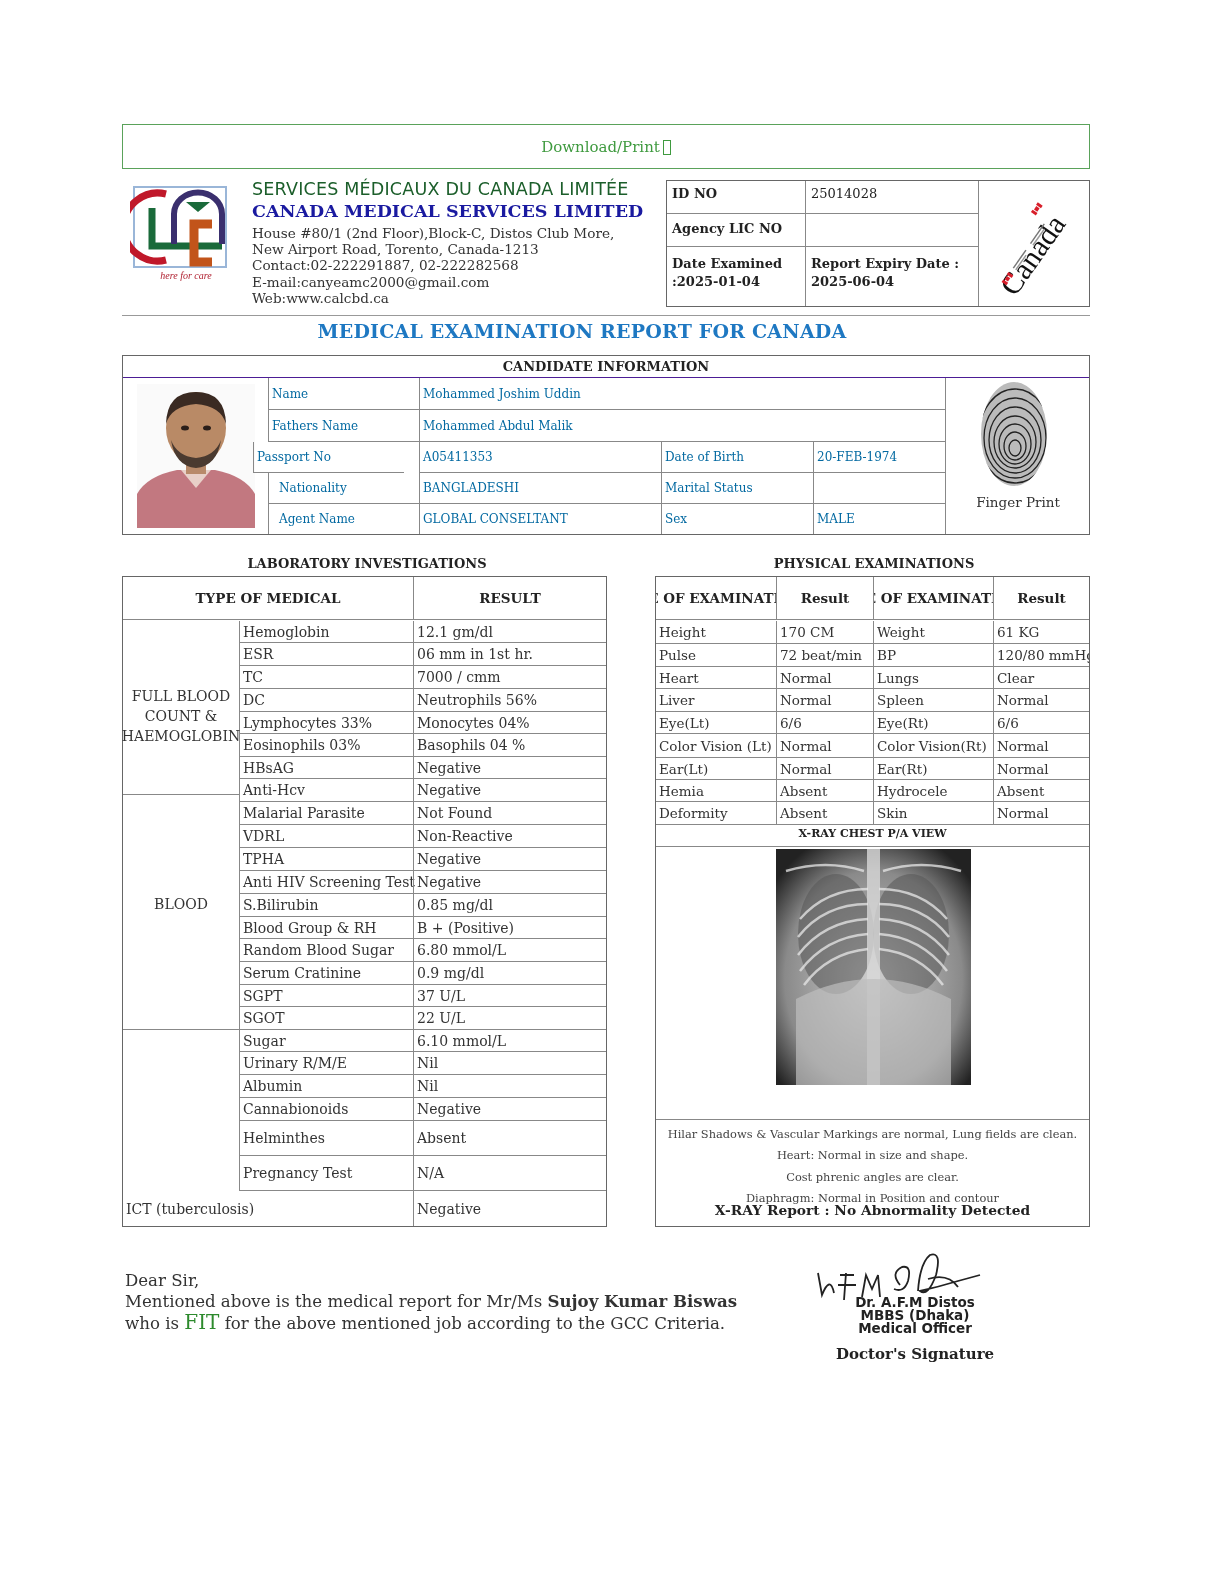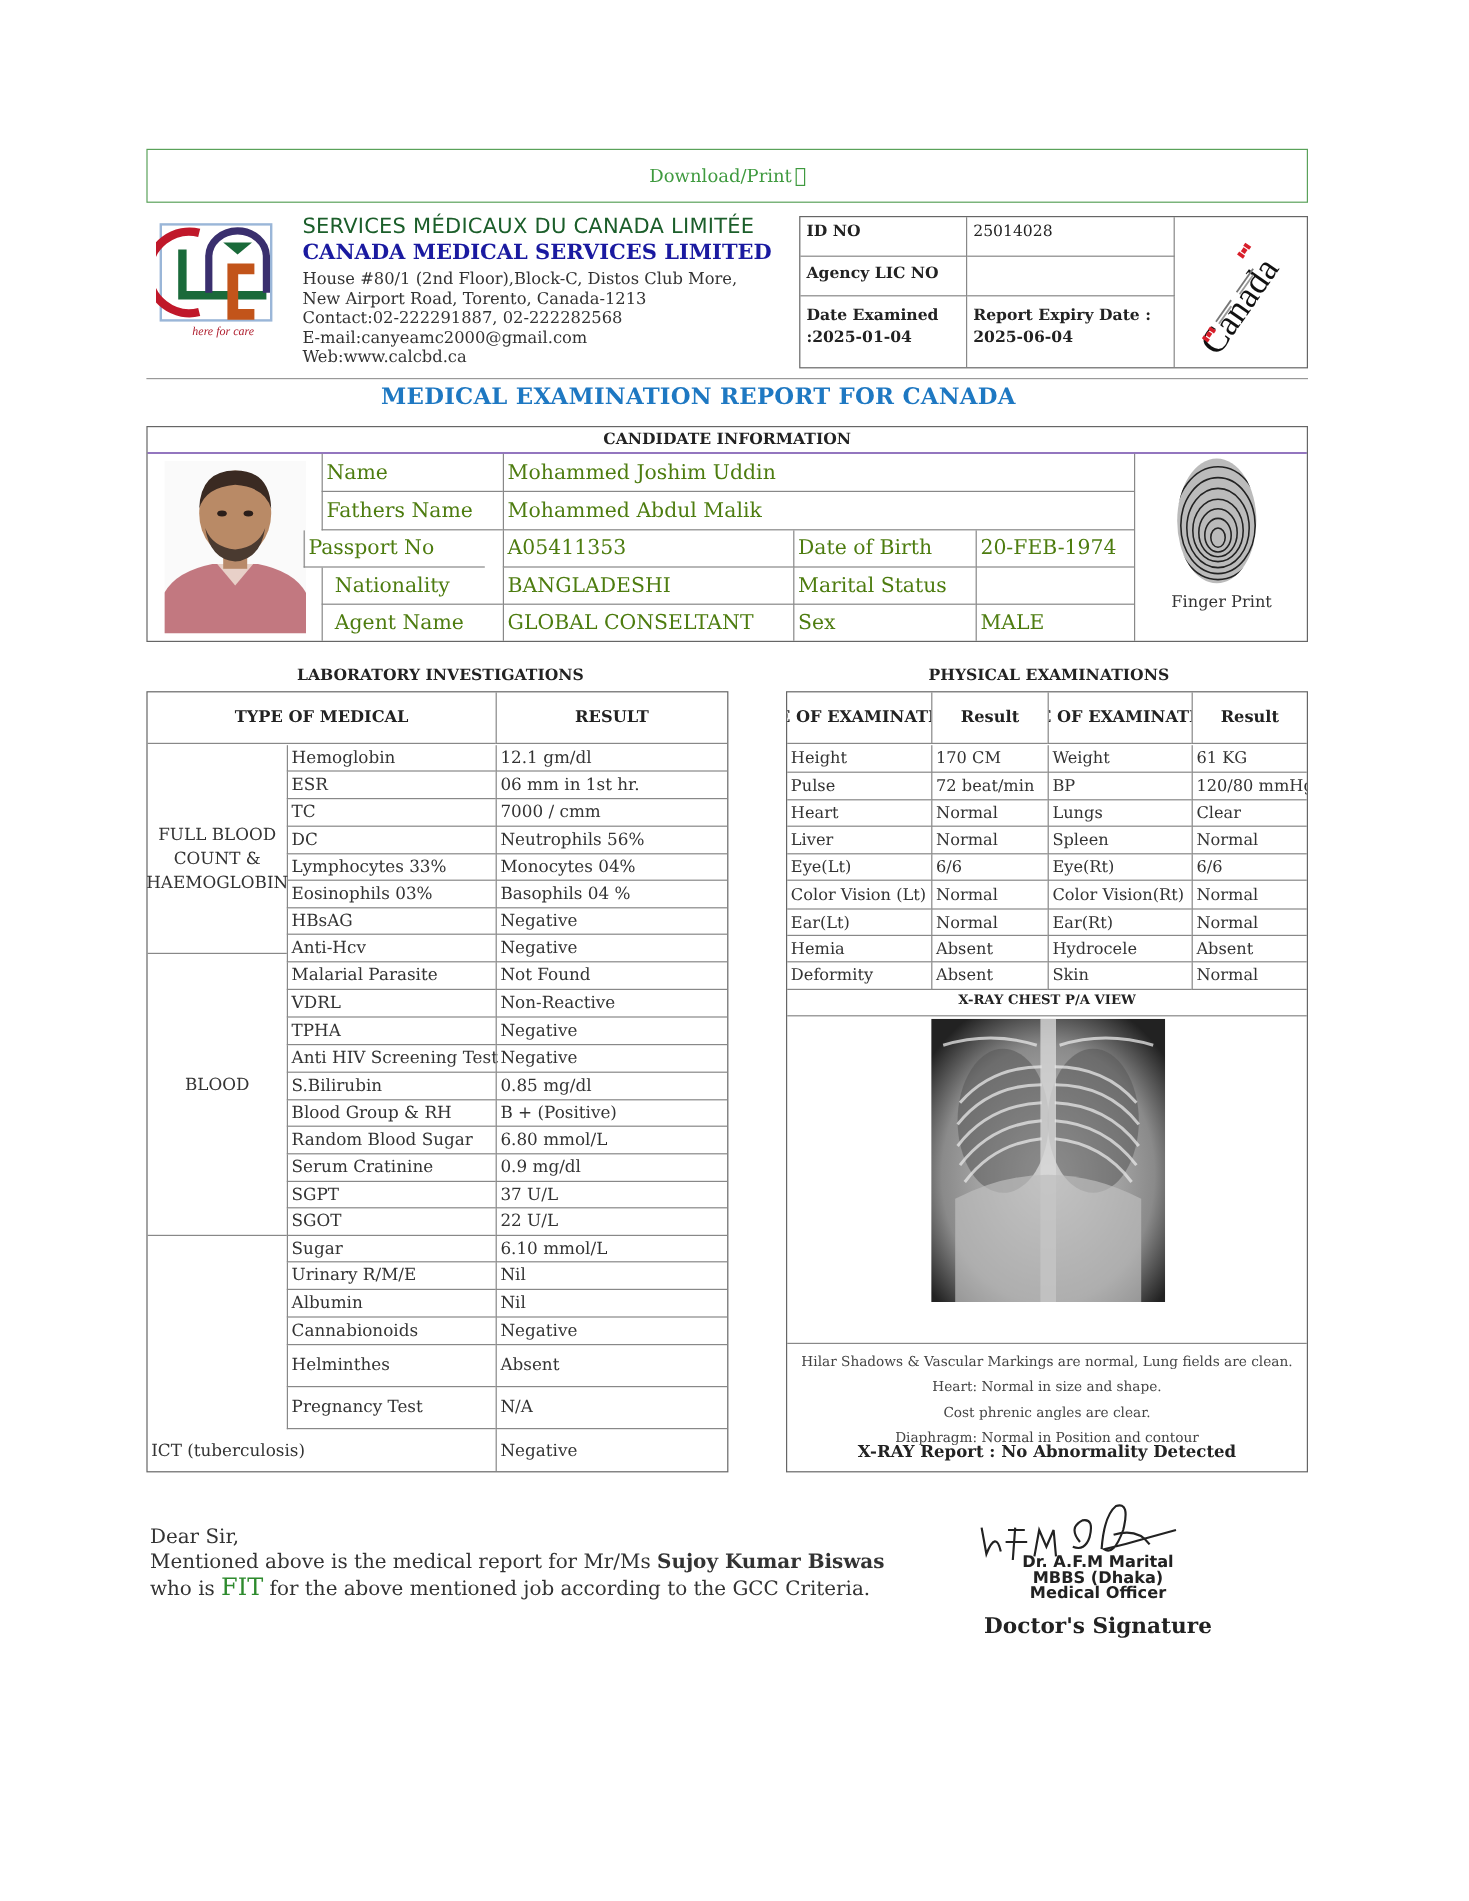--- a/index.html
+++ b/index.html
@@ -22,21 +22,21 @@
   .id-table .c { position: absolute; border-right: 1px solid #888; border-bottom: 1px solid #888; font-size: 13px; color: #222; padding: 4px 5px; line-height: 18px; }
   .id-table .b { font-weight: bold; }
   .canada-mark { left: 984px; top: 186px; width: 100px; height: 115px; }
 
   .hr { left: 122px; top: 315px; width: 968px; height: 1px; background: #999; }
   .report-title { left: 122px; top: 320px; width: 920px; text-align: center; font-family: "DejaVu Serif", serif; font-weight: bold; font-size: 19px; color: #1e78c2; letter-spacing: 0.2px; }
 
   
   .cand { left: 122px; top: 355px; width: 968px; height: 180px; border: 1px solid #666; }
   .cand-head { left: 0; top: 0; width: 966px; height: 22px; border-bottom: 1px solid #4c1d95; text-align: center; font-weight: bold; font-size: 13px; line-height: 21px; color: #222; }
-  .cell { position: absolute; border-bottom: 1px solid #888; border-left: 1px solid #888; font-size: 17px; color: #4d7c0f; padding-left: 3px; display: flex; align-items: center; white-space: nowrap; }
+  .cell { position: absolute; border-bottom: 1px solid #888; border-left: 1px solid #888; font-size: 12px; color: #0369a1; padding-left: 3px; display: flex; align-items: center; white-space: nowrap; }
   .photo { left: 14px; top: 28px; width: 118px; height: 144px; }
   .fprint { left: 856px; top: 24px; width: 70px; height: 108px; }
   .fprint-label { left: 822px; top: 138px; width: 146px; text-align: center; font-size: 13.5px; color: #333; }
 
   
   .cap { font-weight: bold; font-size: 13px; color: #222; text-align: center; white-space: nowrap; }
 
   
   .lab { left: 122px; top: 576px; width: 485px; height: 651px; border: 1px solid #666; }
   .lab .t { position: absolute; border-bottom: 1px solid #888; border-left: 1px solid #888; font-size: 14px; color: #333; padding-left: 3px; white-space: nowrap; display: flex; align-items: center; }
@@ -52,21 +52,21 @@
   .xray-notes { position: absolute; left: 0; top: 542px; width: 433px; border-top: 1px solid #888; padding-top: 4px; text-align: center; font-size: 11.4px; color: #444; line-height: 21.3px; }
   .xray-report { position: absolute; left: 0; top: 625px; width: 433px; text-align: center; font-weight: bold; font-size: 13.8px; color: #222; }
 
   
   .letter { left: 125px; top: 1270px; font-family: "DejaVu Serif", serif; font-size: 16.6px; color: #333; line-height: 21px; white-space: nowrap; }
   .letter .bold { font-weight: bold; }
   .letter .fit { color: #2d8a2d; font-size: 20px; }
 
   .sig { left: 808px; top: 1245px; width: 200px; height: 100px; }
   .sig-name { left: 830px; top: 1296px; width: 170px; text-align: center; font-family: "DejaVu Sans", sans-serif; font-weight: bold; font-size: 13.5px; color: #222; line-height: 13px; }
-  .sig-label { left: 820px; top: 1345px; width: 190px; text-align: center; font-weight: bold; font-size: 18px; color: #222; }
+  .sig-label { left: 820px; top: 1345px; width: 190px; text-align: center; font-weight: bold; font-size: 15px; color: #222; }
 </style>
 </head>
 <body>
 
 <div class="abs dl-bar">
   <a class="dl-link"><span>Download/Print</span><span class="dl-icon"></span></a>
 </div>
 
 <svg class="abs logo" viewBox="0 0 110 98">
   <rect x="4" y="3" width="92" height="80" fill="none" stroke="#9ab6d8" stroke-width="2"></rect>
@@ -333,17 +333,17 @@
   <g fill="none" stroke="#222" stroke-width="1.8">
     <path d="M10 28 L14 50 Q22 30 26 48"></path>
     <path d="M30 40 L48 40 M38 28 L36 55 M32 30 L46 30"></path>
     <path d="M54 52 L58 30 L64 44 L70 30 L72 52"></path>
     <path d="M92 40 Q82 28 94 22 Q104 20 100 36 Q96 48 86 44"></path>
     <path d="M110 46 Q112 18 122 10 Q134 6 128 30 Q120 52 112 46 Q130 42 150 36 L172 30"></path>
     <path d="M120 34 Q140 28 150 42"></path>
   </g>
 </svg>
 <div class="abs sig-name">
-  <div>Dr. A.F.M Marital</div>
+  <div>Dr. A.F.M Distos</div>
   <div>MBBS (Dhaka)</div>
   <div>Medical Officer</div>
 </div>
 <div class="abs sig-label">Doctor's Signature</div>
 
 </body></html>

